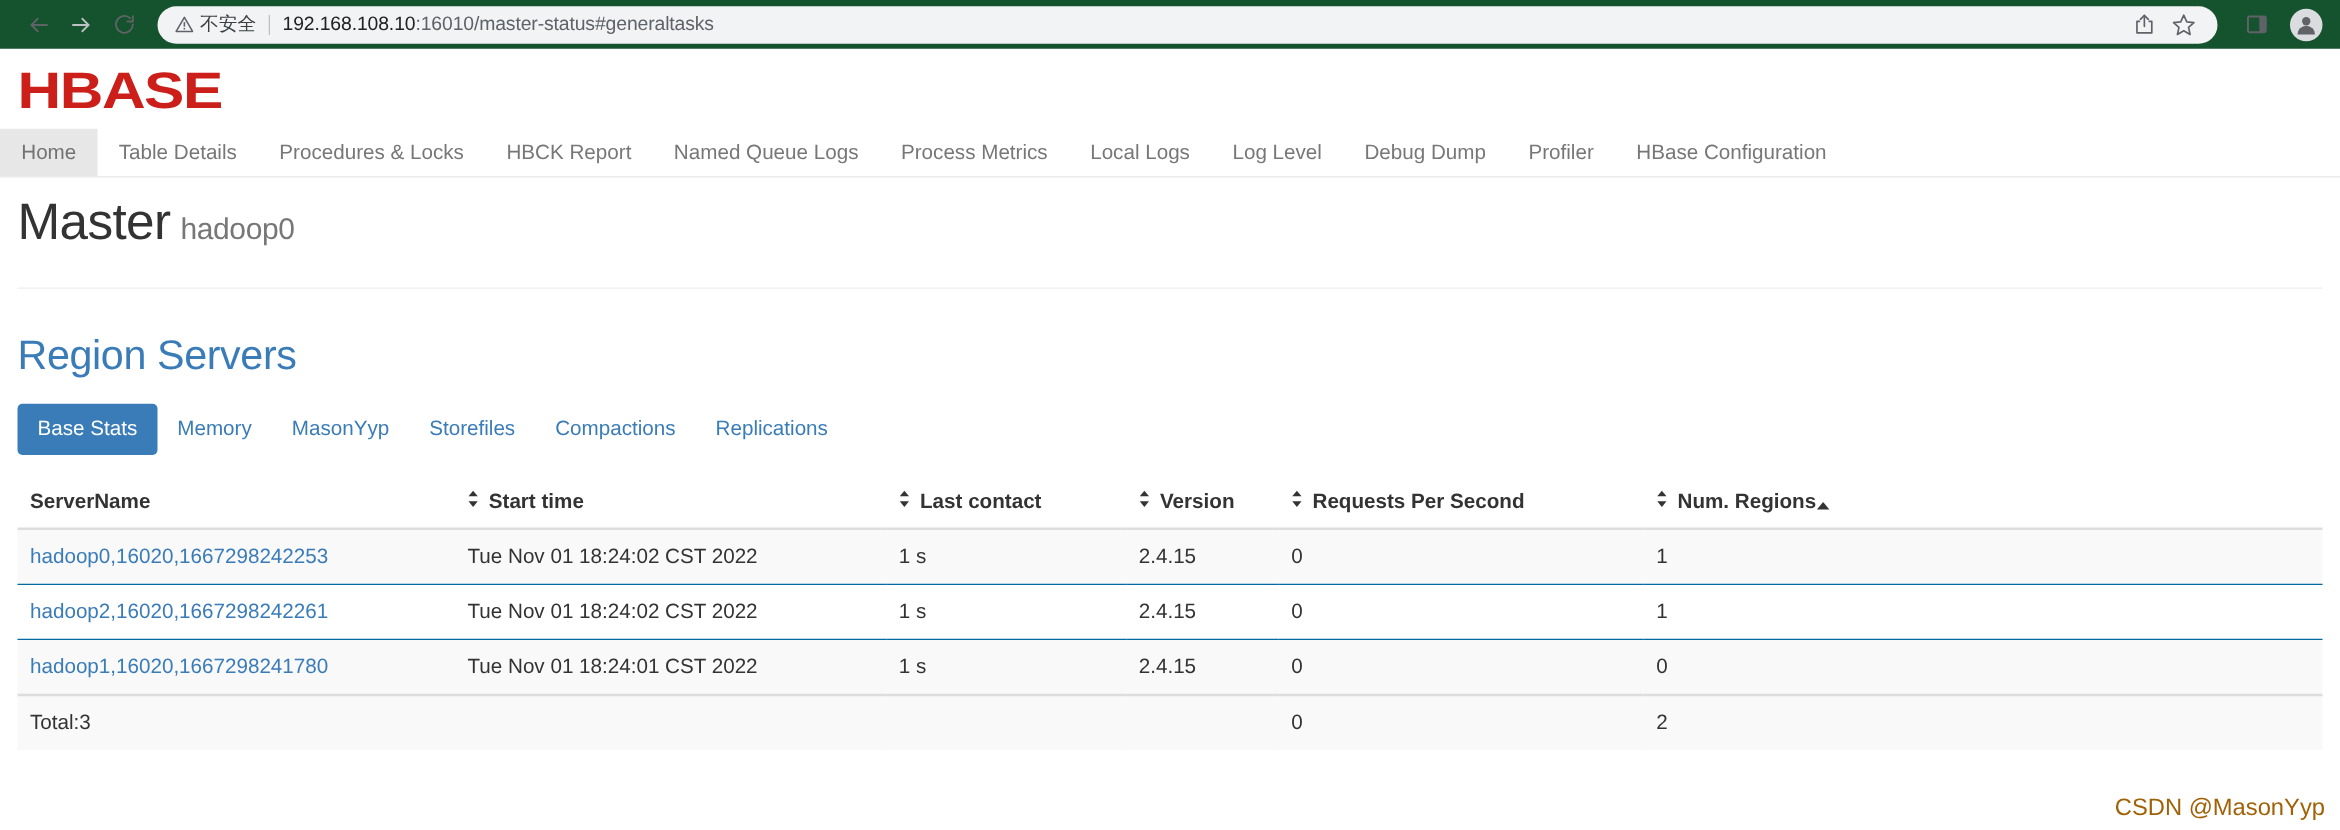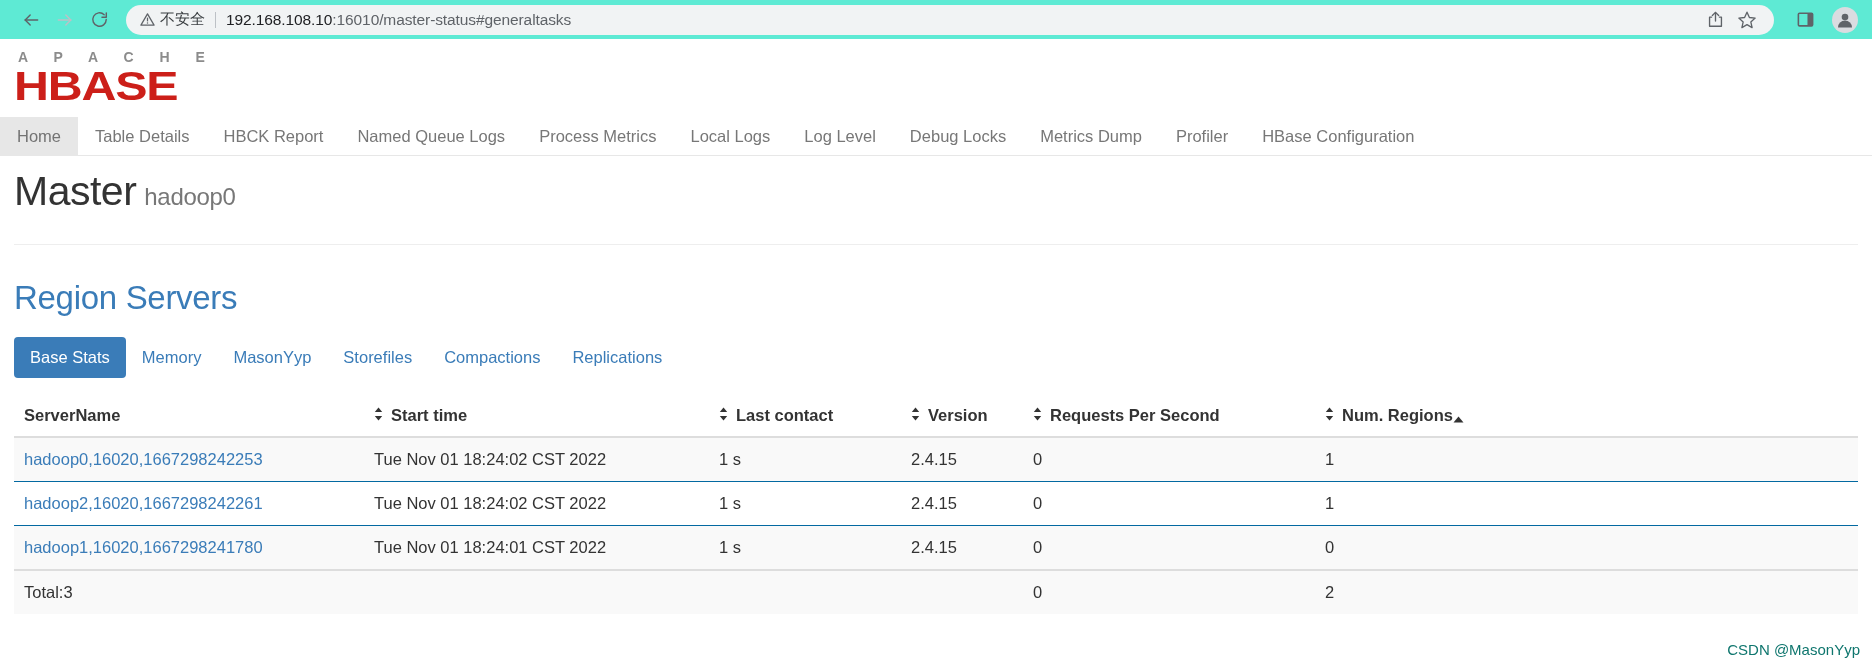--- a/index.html
+++ b/index.html
@@ -9,21 +9,21 @@
     width: 1872px; height: 664px;
     overflow: hidden;
     background: #ffffff;
     font-family: "Liberation Sans", sans-serif;
   }
 
   
   .browser-chrome {
     position: relative;
     height: 40px;
-    background: #5eead4;
+    background: #14532d;
     display: flex;
     align-items: center;
     padding: 0 14px;
     border-bottom: 1px solid #ffffff;
   }
   .nav-btn {
     width: 34px; height: 34px;
     display: flex; align-items: center; justify-content: center;
     border-radius: 50%;
     flex: 0 0 auto;
@@ -239,22 +239,22 @@
   .c-start  { width: 345px; }
   .c-last   { width: 192px; }
   .c-ver    { width: 122px; }
   .c-rps    { width: 292px; }
   .c-regions{ }
 
   .watermark {
     position: absolute;
     right: 12px;
     bottom: 6px;
-    font-size: 15px;
-    color: #0f766e;
+    font-size: 19px;
+    color: #a16207;
     font-family: "Liberation Sans", sans-serif;
   }
 </style>
 </head>
 <body>
 
 <div class="browser-chrome">
 
   <div class="nav-btn">
     <span>
@@ -322,34 +322,33 @@
         <circle cx="12" cy="8.4" r="4"></circle>
         <path d="M3.6 21 a8.4 8.4 0 0 1 16.8 0 Z"></path>
       </svg>
     </div>
   </div>
 </div>
 
 <div class="page">
 
   <div class="logo">
-    <div class="logo-apache">A P A C H E</div>
     <div class="logo-hbase">HBASE</div>
   </div>
 
   <div class="navbar">
     <div class="nav-item active">Home</div>
     <div class="nav-item">Table Details</div>
+    <div class="nav-item">Procedures &amp; Locks</div>
     <div class="nav-item">HBCK Report</div>
     <div class="nav-item">Named Queue Logs</div>
     <div class="nav-item">Process Metrics</div>
     <div class="nav-item">Local Logs</div>
     <div class="nav-item">Log Level</div>
-    <div class="nav-item">Debug Locks</div>
-    <div class="nav-item">Metrics Dump</div>
+    <div class="nav-item">Debug Dump</div>
     <div class="nav-item">Profiler</div>
     <div class="nav-item">HBase Configuration</div>
   </div>
 
   <div class="master-head">
     <span class="master-title">Master</span><span class="master-sub">hadoop0</span>
   </div>
   <hr class="hr">
 
   <div class="section-title">Region Servers</div>

